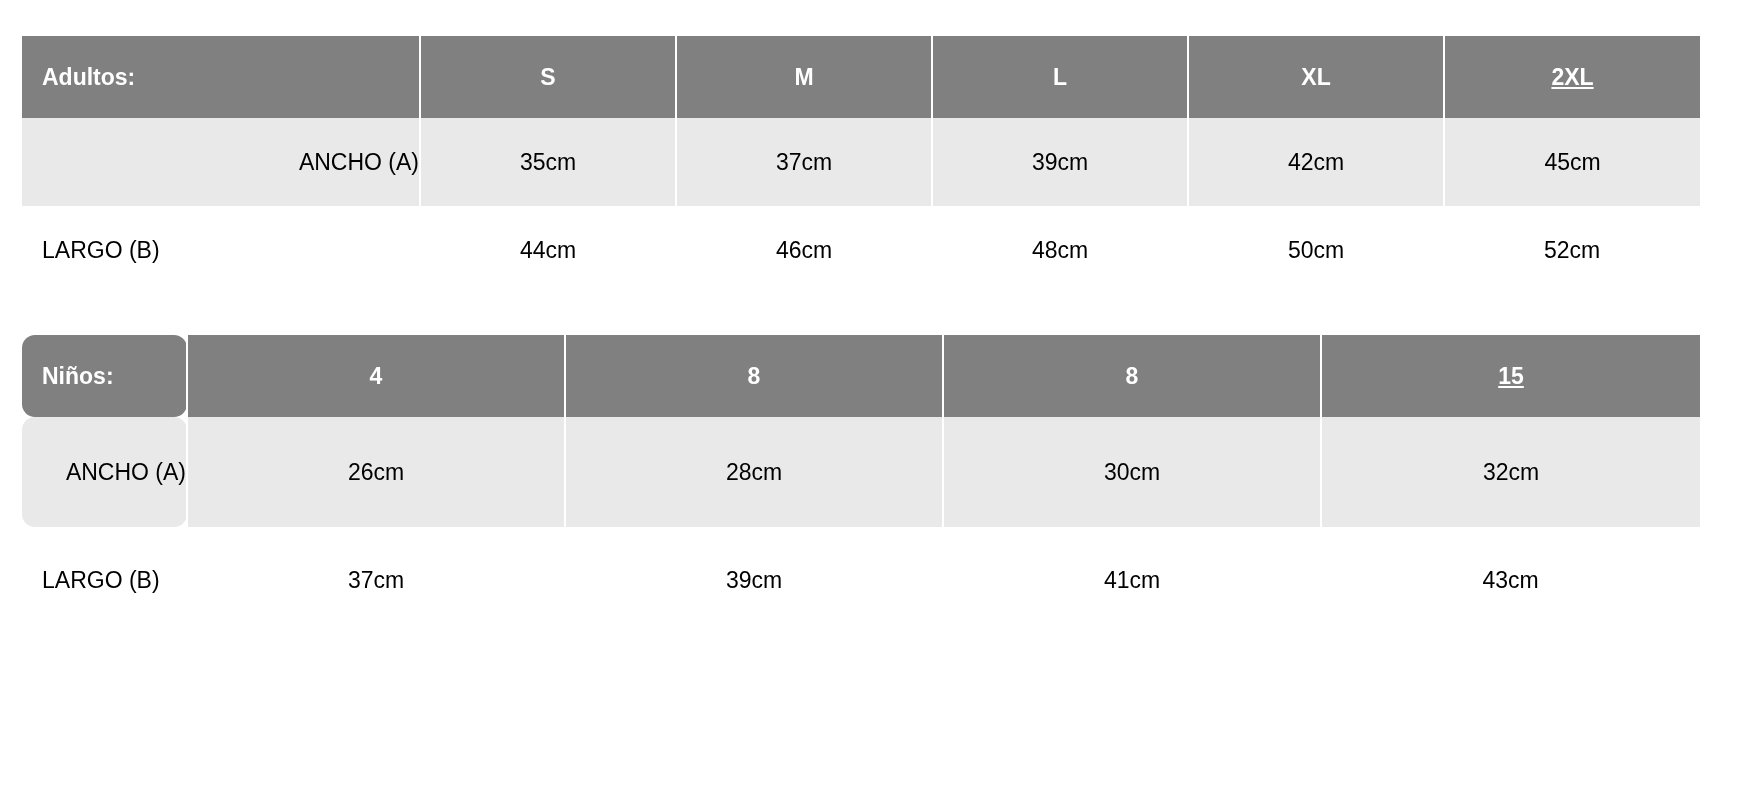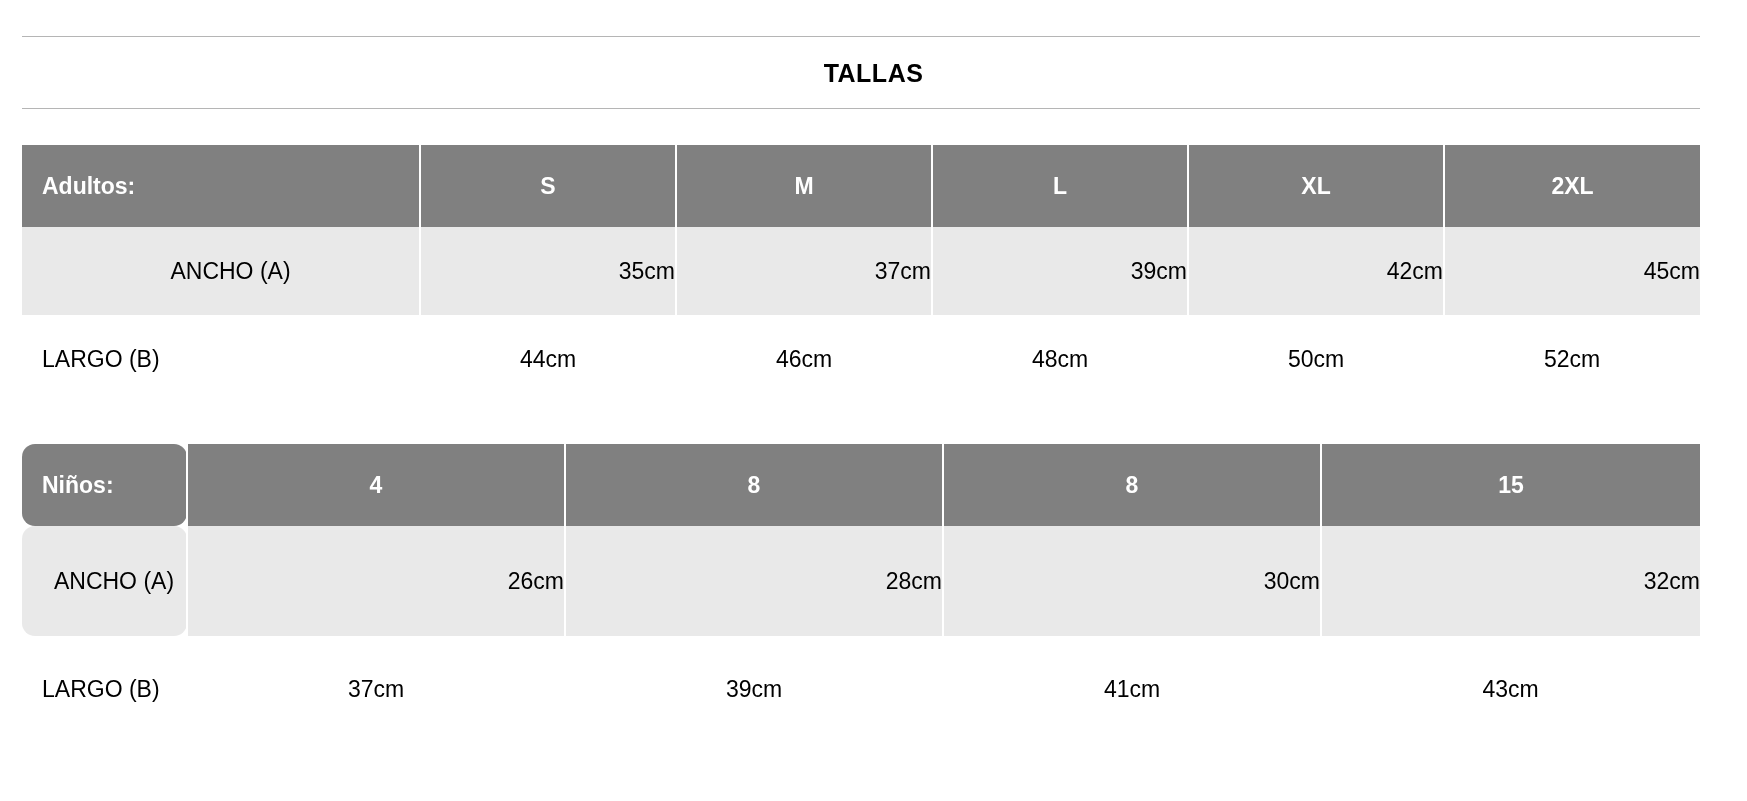--- a/index.html
+++ b/index.html
@@ -64,38 +64,38 @@
   .hdr-row th {
     background: #808080;
     color: #ffffff;
     font-size: 23px;
     font-weight: bold;
     height: 82px;
     vertical-align: middle;
     text-align: center;
     border-right: 2px solid #ffffff;
   }
-  .hdr-row th:last-child { border-right: none; }
+  .hdr-row th:last-child { border-right: none; text-decoration: underline; }
   .hdr-row th.label-cell {
     text-align: left;
     padding-left: 20px;
   }
 
   .band-row td {
     background: #e9e9e9;
     font-size: 23px;
     height: 88px;
     vertical-align: middle;
-    text-align: right;
+    text-align: center;
     border-right: 2px solid #ffffff;
     color: #000;
   }
   .band-row td:last-child { border-right: none; }
   .band-row td.label-cell {
-    text-align: center;
+    text-align: right;
     padding-left: 20px;
   }
 
   .plain-row td {
     background: #ffffff;
     font-size: 23px;
     height: 88px;
     vertical-align: middle;
     text-align: center;
     color: #000;
@@ -108,25 +108,20 @@
 
   .kids .band-row td { height: 110px; }
   .kids .plain-row td { height: 106px; }
   .kids .label-cell { line-height: 1.25; border-radius: 13px; }
 </style>
 </head>
 <body>
 
 <div class="page">
 
-  <div class="title-block">
-    <div class="rule"></div>
-    <div class="title">TALLAS</div>
-    <div class="rule"></div>
-  </div>
 
   <div class="table-wrap">
 
     <table class="adults">
       <colgroup>
         <col style="width:398px">
         <col style="width:256px">
         <col style="width:256px">
         <col style="width:256px">
         <col style="width:256px">

